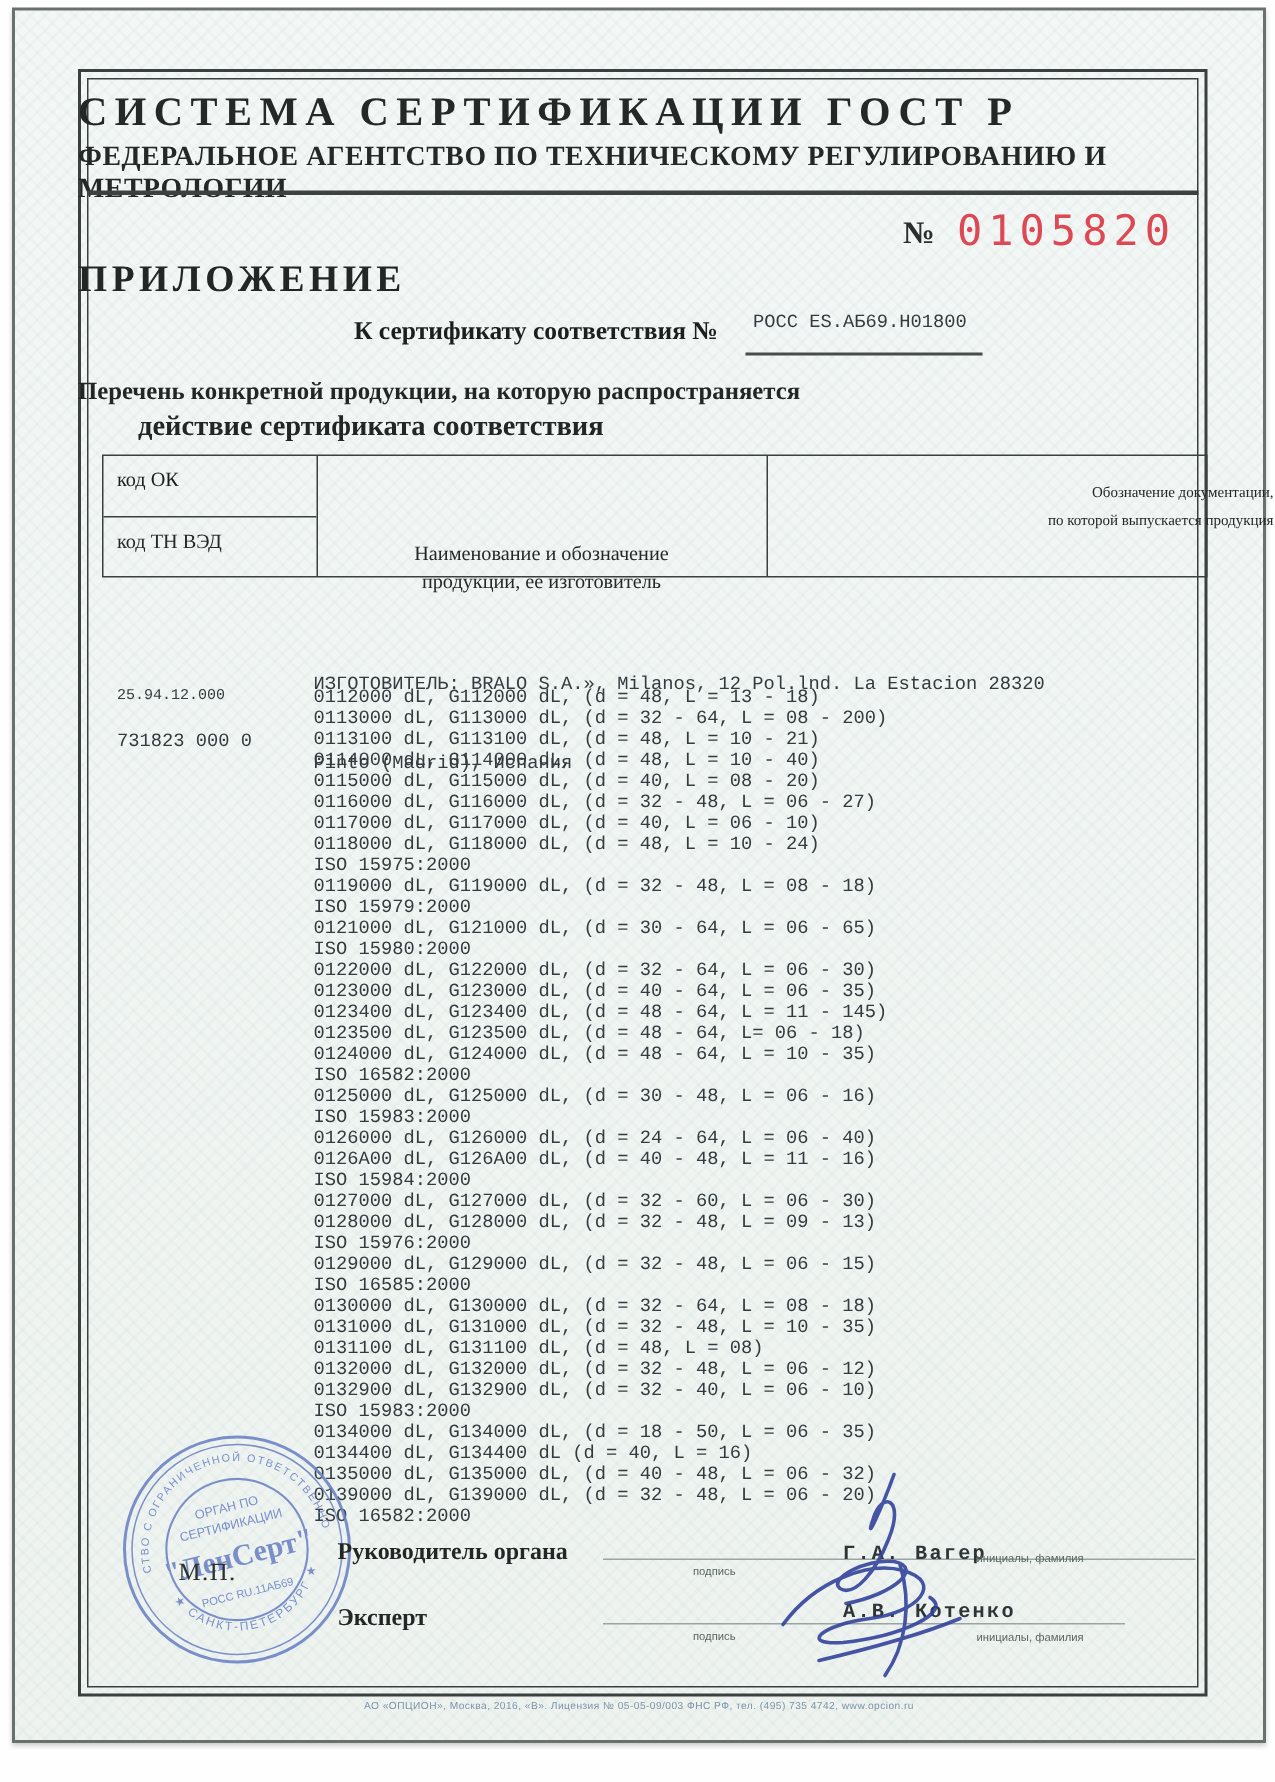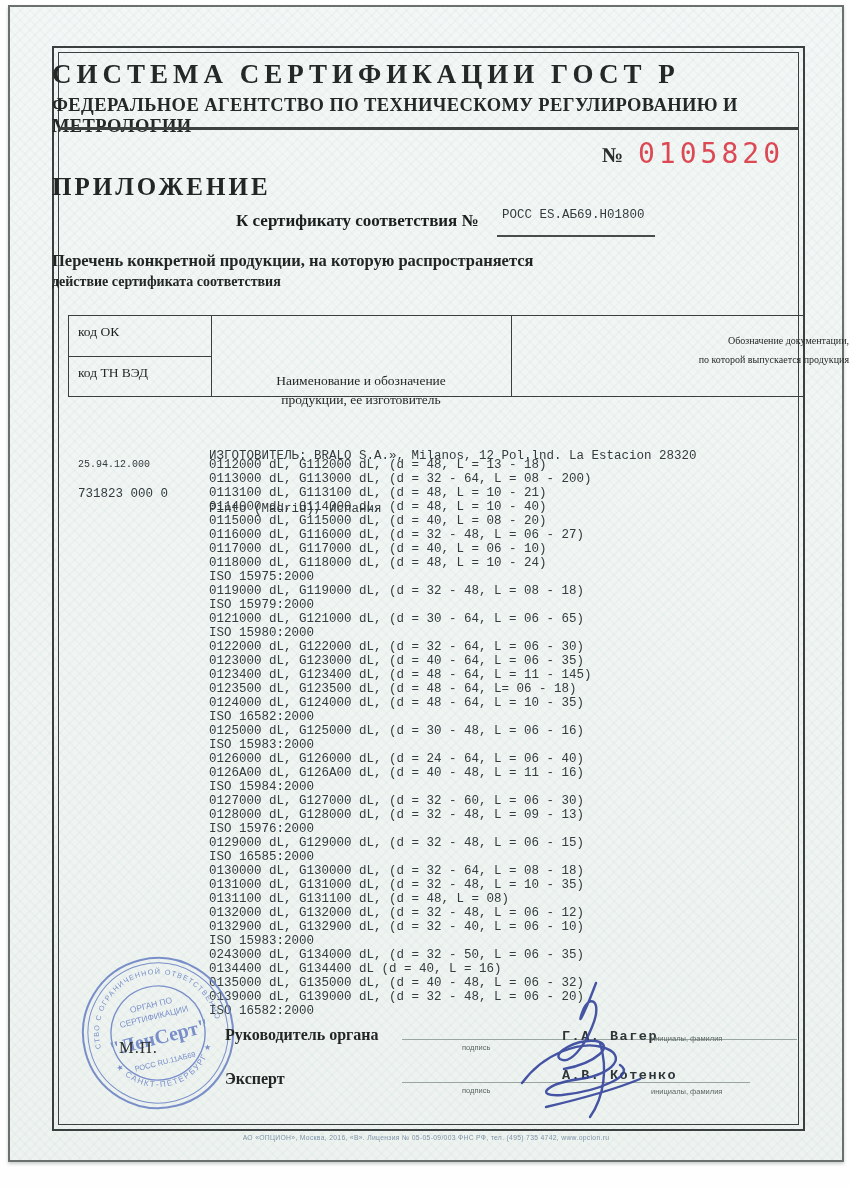--- a/index.html
+++ b/index.html
@@ -41,22 +41,22 @@
   .appendix{top:166px;font-size:25px;font-weight:bold;letter-spacing:3px;color:#222726;}
   .cert-label{position:absolute;left:226px;top:204px;font-size:17px;font-weight:bold;color:#22272
 6;}
   .cert-value{
     position:absolute;left:492px;top:201px;
     font-family:"Liberation Mono","DejaVu Sans Mono",monospace;
     font-size:12.5px;color:#333b3d;white-space:nowrap;
   }
   .cert-underline{position:absolute;left:487px;top:228px;width:158px;height:1.5px;background:#474d4b;}
   .subtitle1{top:244px;font-size:16.5px;font-weight:bold;color:#222726;}
-  .subtitle2{top:267px;font-size:14px;font-weight:bold;color:#222726;}
-  .tbl{position:absolute;left:58px;top:308px;width:735px;height:80px;border:1.6px solid #3a403f;}
+  .subtitle2{top:267px;font-size:19px;font-weight:bold;color:#222726;padding-left:40px;}
+  .tbl{position:absolute;left:58px;top:296px;width:735px;height:80px;border:1.6px solid #3a403f;}
   .tbl .vline{position:absolute;top:0;bottom:0;width:1.4px;background:#3a403f;}
   .tbl .v1{left:142px;}
   .tbl .v2{left:442px;}
   .tbl .hsplit{position:absolute;left:0;top:40px;width:142px;height:1.3px;background:#3a403f;}
   .tbl .c1a{position:absolute;left:9px;top:8px;font-size:13.5px;color:#24292
 8;}
   .tbl .c1b{position:absolute;left:9px;top:49px;font-size:13.5px;color:#242928;}
   .tbl .c2{position:absolute;left:142px;width:300px;top:15px;text-align:center;font-size:13.5px;line-height:19px;color:#242928;margin-top:40px;}
   .tbl .c3{position:absolute;left:442px;width:338px;top:15px;text-align:right;font-size:10px;line-height:19px;color:#242928;}
   .mono{font-family:"Liberation Mono","DejaVu Sans Mono",monospace;color:#333b3e;}
@@ -193,21 +193,21 @@
       <div class="pline">0131000 dL, G131000 dL, (d = 32 - 48, L = 10 - 35)</div>
 
       <div class="pline">0131100 dL, G131100 dL, (d = 48, L = 08)</div>
 
       <div class="pline">0132000 dL, G132000 dL, (d = 32 - 48, L = 06 - 12)</div>
 
       <div class="pline">0132900 dL, G132900 dL, (d = 32 - 40, L = 06 - 10)</div>
 
       <div class="pline">ISO 15983:2000</div>
 
-      <div class="pline">0243000 dL, G134000 dL, (d = 32 - 50, L = 06 - 35)</div>
+      <div class="pline">0134000 dL, G134000 dL, (d = 18 - 50, L = 06 - 35)</div>
 
       <div class="pline">0134400 dL, G134400 dL (d = 40, L = 16)</div>
 
       <div class="pline">0135000 dL, G135000 dL, (d = 40 - 48, L = 06 - 32)</div>
 
       <div class="pline">0139000 dL, G139000 dL, (d = 32 - 48, L = 06 - 20)</div>
 
       <div class="pline">ISO 16582:2000</div>
     </div>
 

